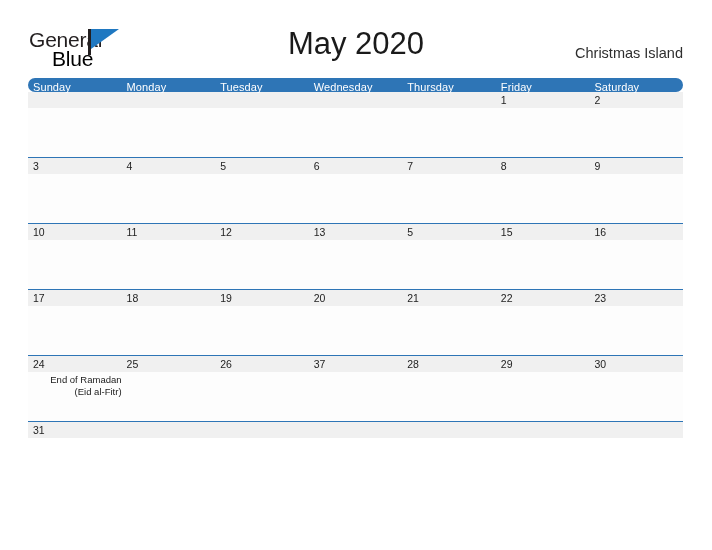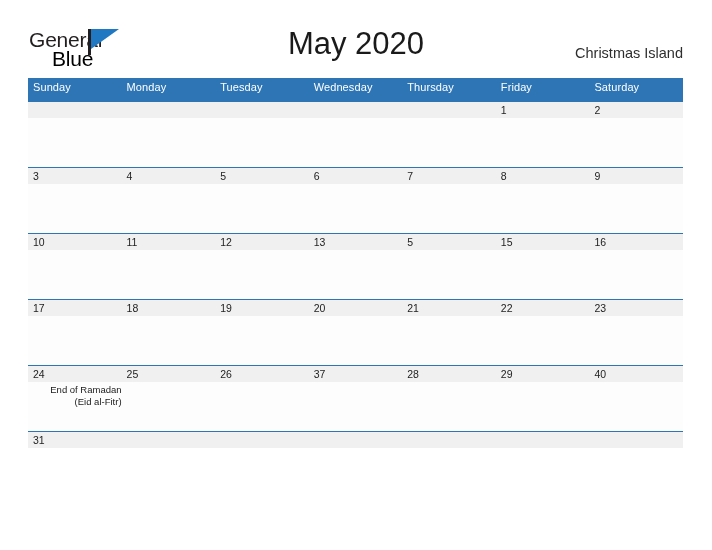--- a/index.html
+++ b/index.html
@@ -107,22 +107,23 @@
   .calendar {
     position: absolute;
     left: 28px;
     top: 78px;
     width: 655px;
   }
 
   .weekday-row {
     display: flex;
     width: 655px;
-    height: 24px;
+    height: 14px;
     background: #2e75b6;
+    border-radius: 8px;
   }
   .weekday-cell {
     width: 93.57px;
     height: 18px;
     line-height: 18px;
     color: #ffffff;
     font-size: 11px;
     padding-left: 5px;
     box-sizing: border-box;
     letter-spacing: 0.1px;
@@ -296,21 +297,21 @@
     </div>
 
     <div class="week-row">
       <div class="week-dates">
         <div class="date-cell">24</div>
         <div class="date-cell">25</div>
         <div class="date-cell">26</div>
         <div class="date-cell">37</div>
         <div class="date-cell">28</div>
         <div class="date-cell">29</div>
-        <div class="date-cell">40</div>
+        <div class="date-cell">30</div>
       </div>
       <div class="week-body">
         <div class="body-cell">
             <span class="event-line">End of Ramadan</span>
             <span class="event-line">(Eid al-Fitr)</span>
           </div>
         <div class="body-cell"></div>
         <div class="body-cell"></div>
         <div class="body-cell"></div>
         <div class="body-cell"></div>

